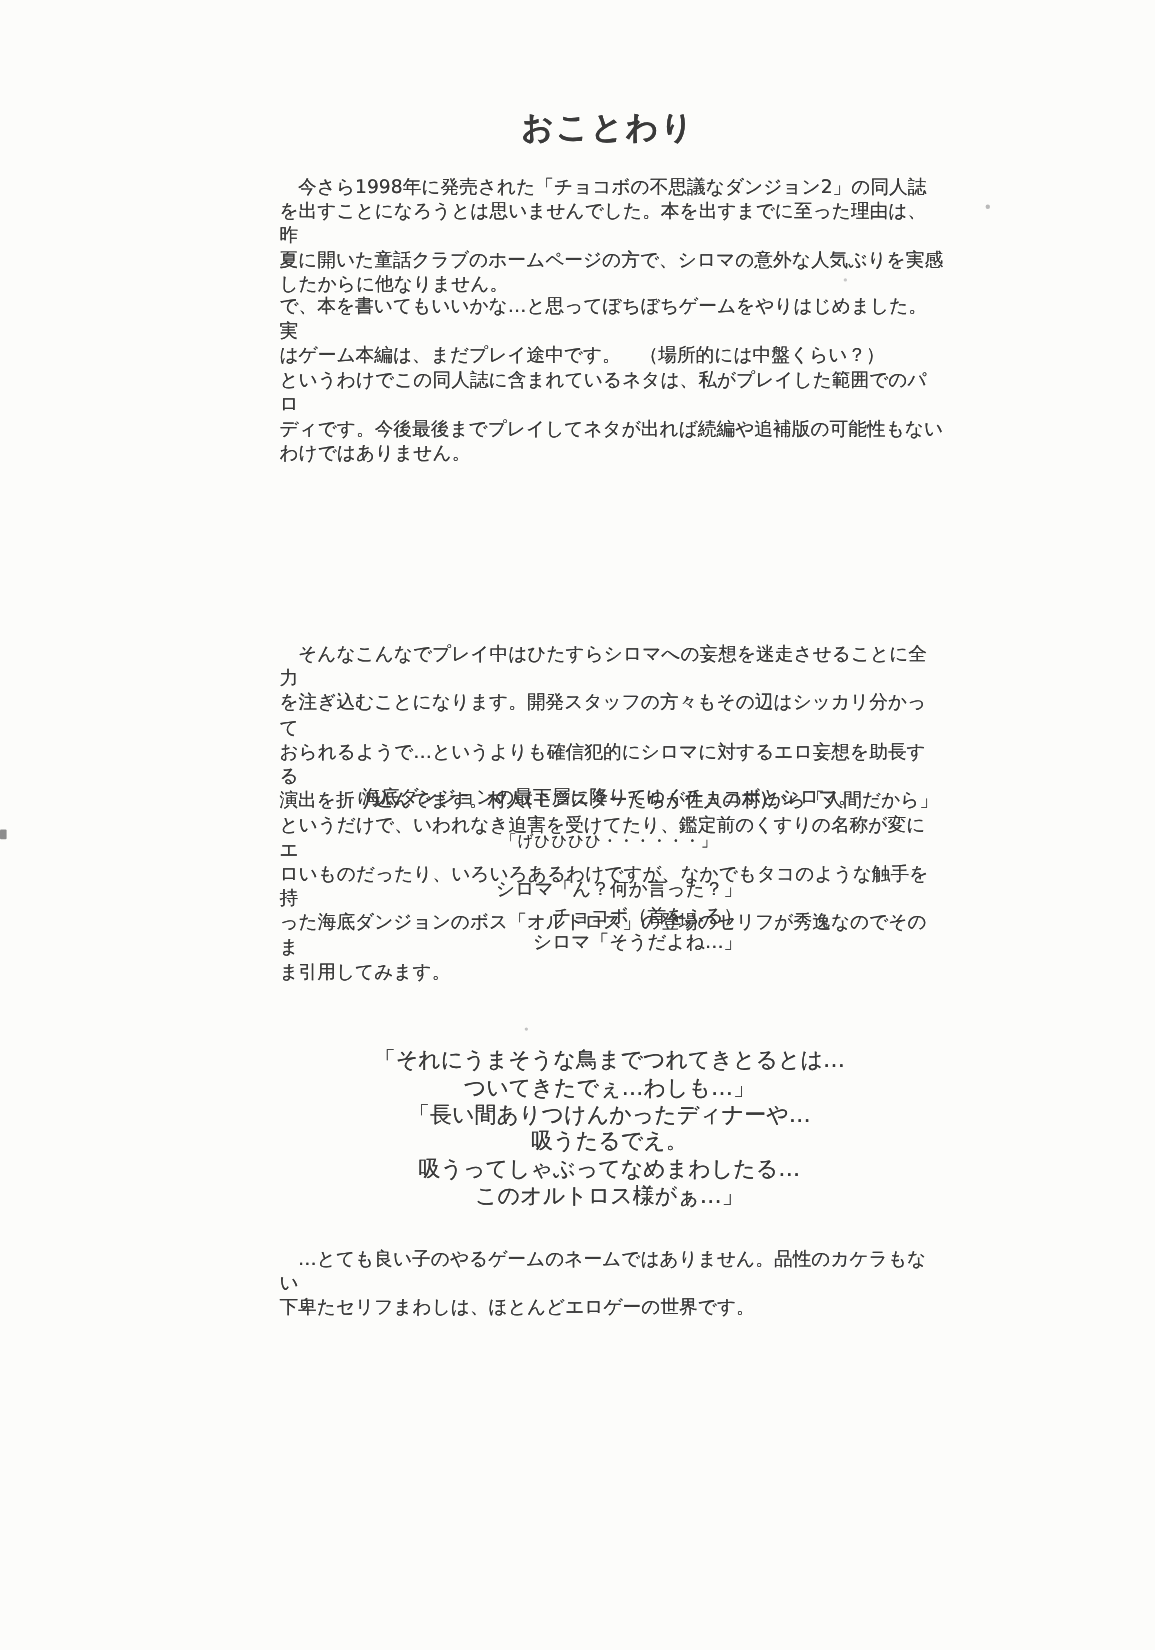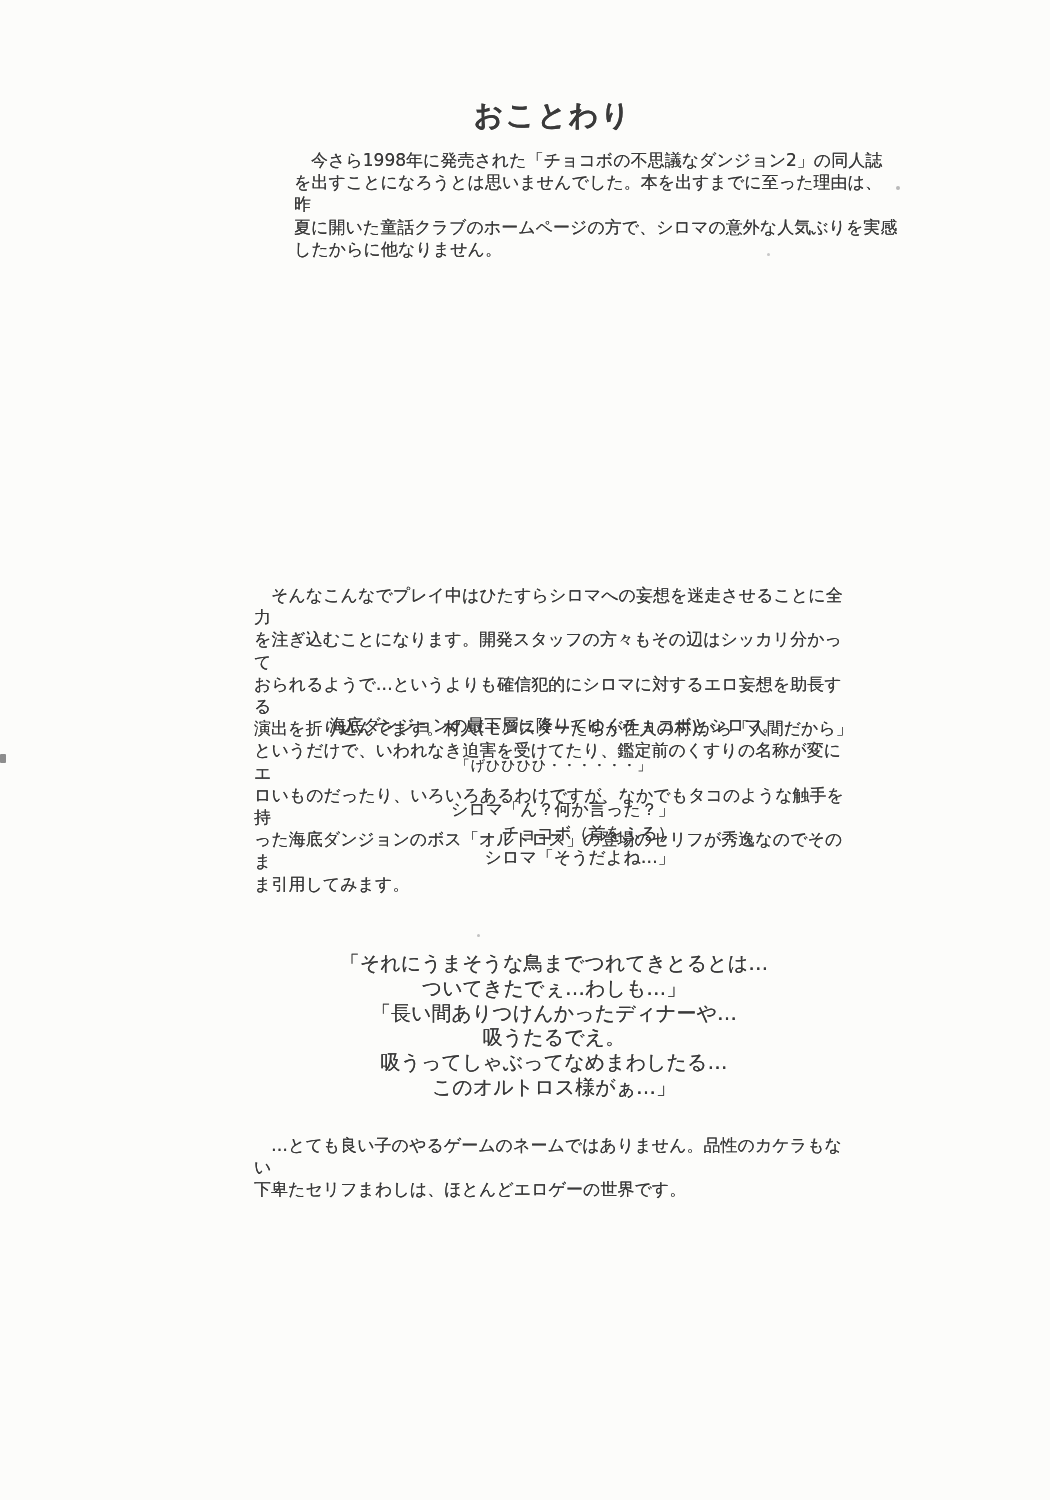--- a/index.html
+++ b/index.html
@@ -30,21 +30,21 @@
     left:254px;top:96px;width:598px;
     text-align:center;
     font-size:29px;letter-spacing:2px;
     font-weight:600;
   }
   .body-par{
     left:254px;top:0;width:604px;
     font-size:17px;line-height:22.2px;
     text-align:left;letter-spacing:0px;
   }
-  .p1{top:149px;margin-left:40px;}
+  .p1{top:159px;}
   .p2{top:268px;}
   .p3{top:410px;}
   .p4{top:536px;margin-top:48px;}
   .p-kids{top:1134px;}
   .p-ero{top:1199px;}
   .centered{
     left:254px;width:600px;
     text-align:center;
   }
   .scene{top:714px;font-size:17px;line-height:22px;}
@@ -70,20 +70,25 @@
 
 <div class="page">
 
   <div class="blk doc-title">おことわり</div>
 
   <div class="blk body-par p1">　今さら1998年に発売された「チョコボの不思議なダンジョン2」の同人誌
 を出すことになろうとは思いませんでした。本を出すまでに至った理由は、昨
 夏に開いた童話クラブのホームページの方で、シロマの意外な人気ぶりを実感
 したからに他なりません。</div>
 
+  <div class="blk body-par p2">で、本を書いてもいいかな…と思ってぼちぼちゲームをやりはじめました。実
+はゲーム本編は、まだプレイ途中です。　（場所的には中盤くらい？）
+というわけでこの同人誌に含まれているネタは、私がプレイした範囲でのパロ
+ディです。今後最後までプレイしてネタが出れば続編や追補版の可能性もない
+わけではありません。</div>
 
 
   <div class="blk body-par p4">　そんなこんなでプレイ中はひたすらシロマへの妄想を迷走させることに全力
 を注ぎ込むことになります。開発スタッフの方々もその辺はシッカリ分かって
 おられるようで…というよりも確信犯的にシロマに対するエロ妄想を助長する
 演出を折り込んでます。村人(モンスターたちが住人の村)から「人間だから」
 というだけで、いわれなき迫害を受けてたり、鑑定前のくすりの名称が変にエ
 ロいものだったり、いろいろあるわけですが、なかでもタコのような触手を持
 った海底ダンジョンのボス「オルトロス」の登場のセリフが秀逸なのでそのま
 ま引用してみます。</div>

